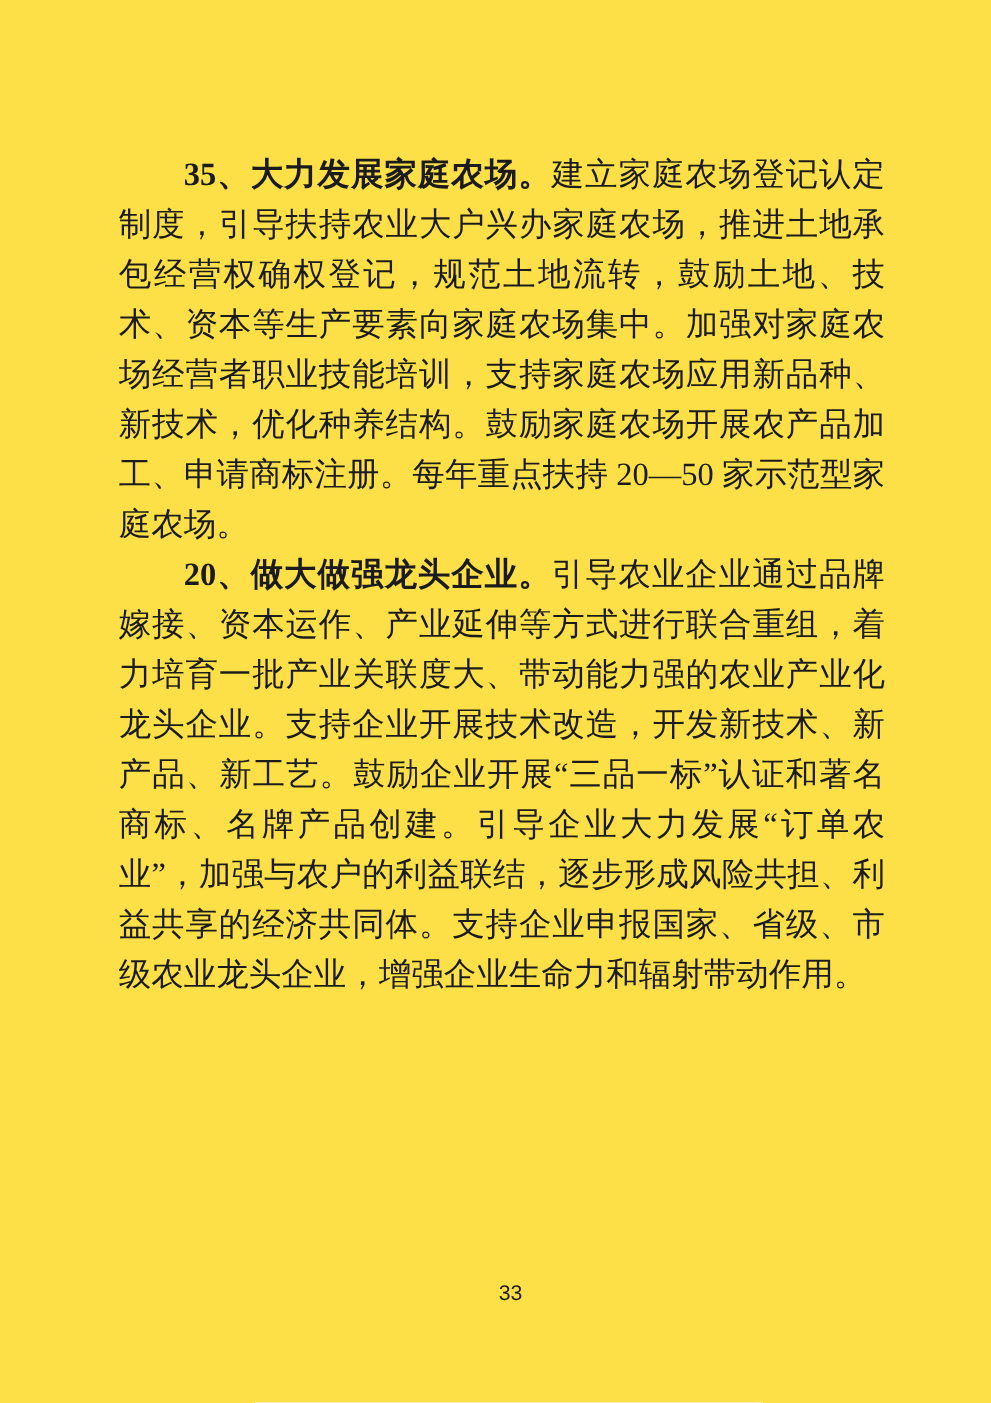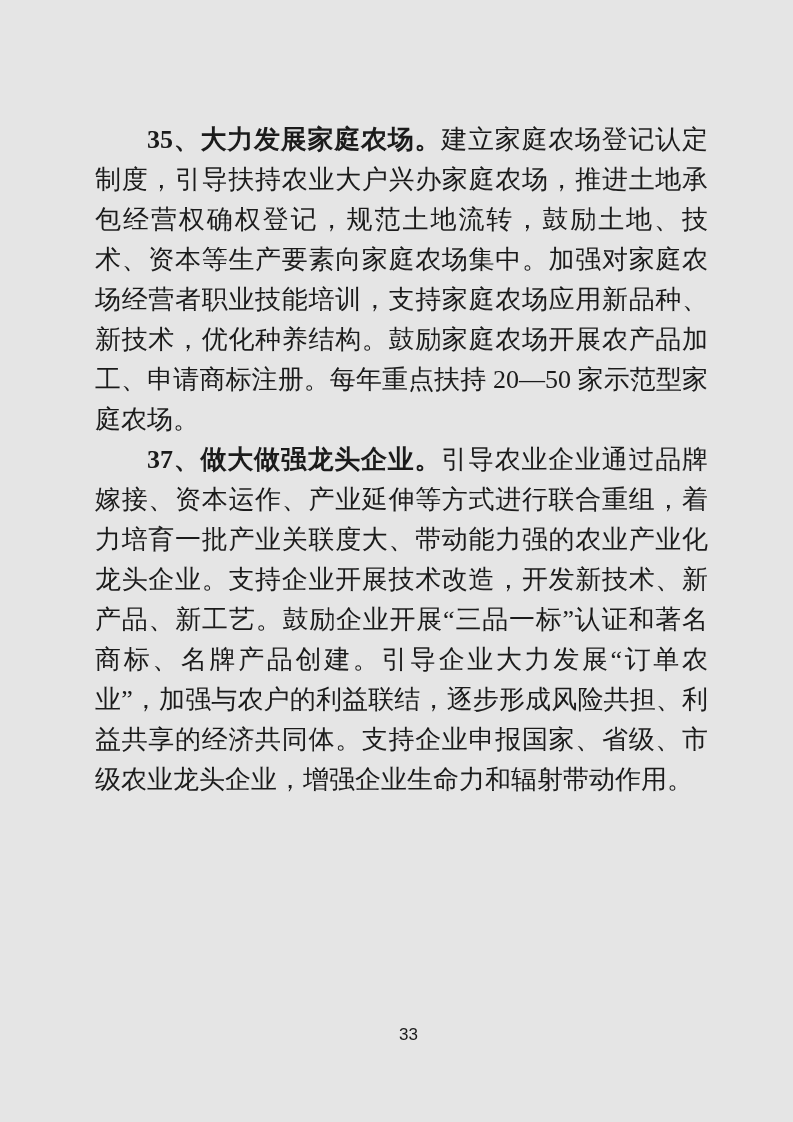--- a/index.html
+++ b/index.html
@@ -4,21 +4,21 @@
 <style>
   html, body {
     margin: 0;
     padding: 0;
     background: #ffffff;
   }
   .page {
     position: relative;
     width: 793px;
     height: 1122px;
-    background: #e5e5e5;
+    background: #fde047;
     overflow: hidden;
   }
   .text-block {
     position: absolute;
     left: 95px;
     top: 120px;
     width: 613px;
   }
   .para {
     margin: 0;
@@ -47,16 +47,16 @@
     color: #1b1b1b;
     padding-left: 12px;
   }
 </style>
 </head>
 <body>
 
 <div class="page">
   <div class="text-block">
     <p class="para"><span class="para-heading">35、大力发展家庭农场。</span><span class="para-body">建立家庭农场登记认定制度，引导扶持农业大户兴办家庭农场，推进土地承包经营权确权登记，规范土地流转，鼓励土地、技术、资本等生产要素向家庭农场集中。加强对家庭农场经营者职业技能培训，支持家庭农场应用新品种、新技术，优化种养结构。鼓励家庭农场开展农产品加工、申请商标注册。每年重点扶持 20—50 家示范型家庭农场。</span></p>
-    <p class="para"><span class="para-heading">37、做大做强龙头企业。</span><span class="para-body">引导农业企业通过品牌嫁接、资本运作、产业延伸等方式进行联合重组，着力培育一批产业关联度大、带动能力强的农业产业化龙头企业。支持企业开展技术改造，开发新技术、新产品、新工艺。鼓励企业开展“三品一标”认证和著名商标、名牌产品创建。引导企业大力发展“订单农业”，加强与农户的利益联结，逐步形成风险共担、利益共享的经济共同体。支持企业申报国家、省级、市级农业龙头企业，增强企业生命力和辐射带动作用。</span></p>
+    <p class="para"><span class="para-heading">20、做大做强龙头企业。</span><span class="para-body">引导农业企业通过品牌嫁接、资本运作、产业延伸等方式进行联合重组，着力培育一批产业关联度大、带动能力强的农业产业化龙头企业。支持企业开展技术改造，开发新技术、新产品、新工艺。鼓励企业开展“三品一标”认证和著名商标、名牌产品创建。引导企业大力发展“订单农业”，加强与农户的利益联结，逐步形成风险共担、利益共享的经济共同体。支持企业申报国家、省级、市级农业龙头企业，增强企业生命力和辐射带动作用。</span></p>
   </div>
   <div class="page-number">33</div>
 </div>
 
 </body></html>

